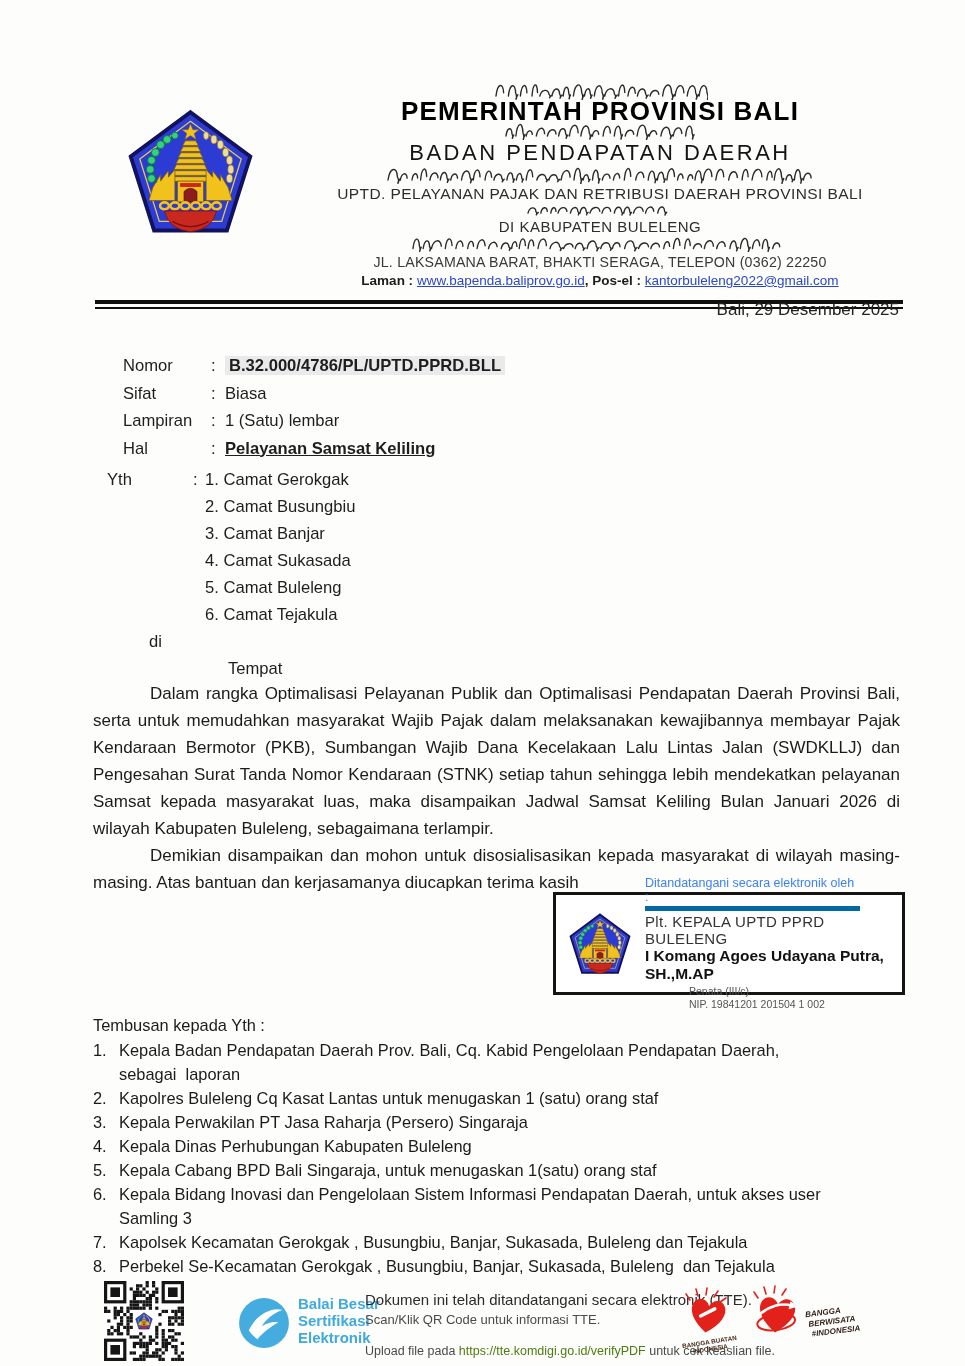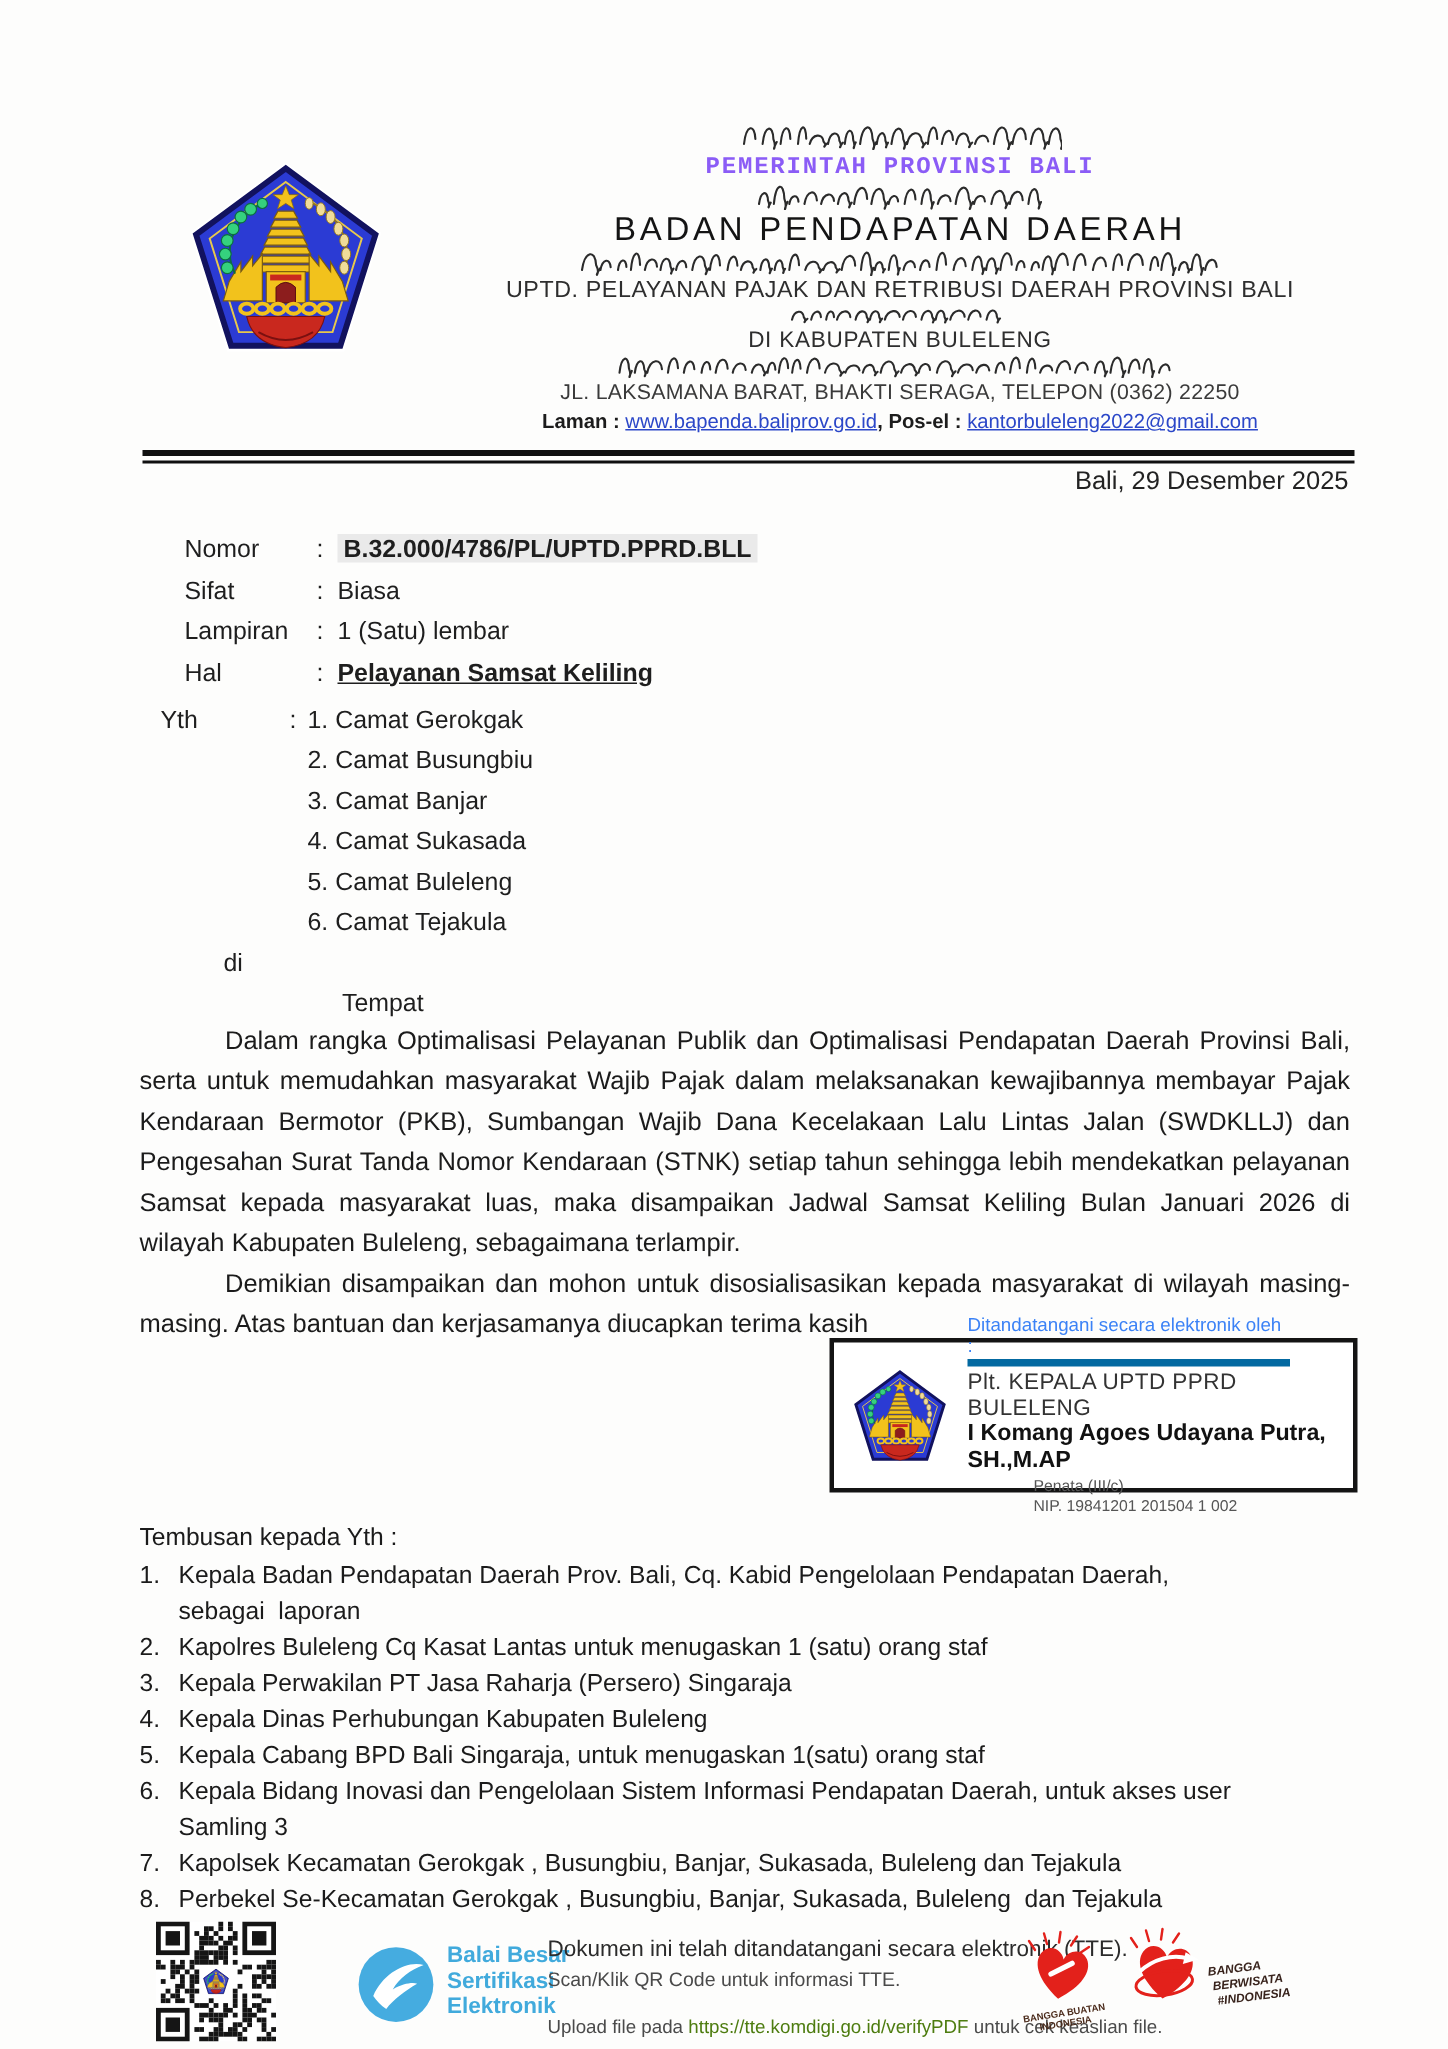--- a/index.html
+++ b/index.html
@@ -4,32 +4,32 @@
 <style>
   html,body{margin:0;padding:0;background:#ffffff;}
   .page{position:relative;width:965px;height:1366px;background:#fdfdfc;
         font-family:"Liberation Sans",sans-serif;color:#1e1e1e;overflow:hidden;}
   .abs{position:absolute;}
   svg text{font-family:"Liberation Sans",sans-serif;}
 
   
   .lh-text{left:270px;top:82px;width:660px;text-align:center;}
   .aksara{display:block;margin:0 auto;}
-  .lh-gov{font-size:16px;font-weight:bold;letter-spacing:1.2px;line-height:22px;color:#8b5cf6;font-family:Liberation Mono, monospace;}
+  .lh-gov{font-size:26px;font-weight:bold;letter-spacing:1.2px;line-height:22px;color:#000000;}
   .lh-agency{font-size:22px;font-weight:normal;letter-spacing:2.5px;line-height:26px;color:#141414;}
   .lh-uptd{font-size:15.5px;letter-spacing:.4px;line-height:19px;color:#2e2e2e;}
   .lh-di{font-size:15px;letter-spacing:.5px;line-height:18px;color:#2e2e2e;margin-top:2px;}
   .lh-addr{font-size:14.2px;letter-spacing:.2px;line-height:17px;color:#3a3a3a;margin-top:2px;}
   .lh-web{font-size:13.5px;line-height:17px;color:#1c1c1c;margin-top:1px;}
   .lh-web .lbl{font-weight:bold;}
   .lh-web a{color:#2b47c8;text-decoration:underline;cursor:pointer;}
   .divider{left:95px;top:300px;width:808px;height:3px;
            border-top:4px solid #101010;border-bottom:2px solid #101010;}
 
-  .date{top:311px;right:66px;font-size:17px;color:#222;}
+  .date{top:300px;right:66px;font-size:17px;color:#222;}
 
   
   .meta{left:107px;top:352px;width:700px;font-size:16.6px;}
   .meta .row{display:flex;line-height:27.5px;margin-left:16px;}
   .meta .label{width:88px;flex:none;}
   .meta .colon{width:14px;flex:none;}
   .meta .hl{font-weight:bold;background:#eaeaea;padding:0 4px;}
   .meta .hal{font-weight:bold;text-decoration:underline;}
 
   

